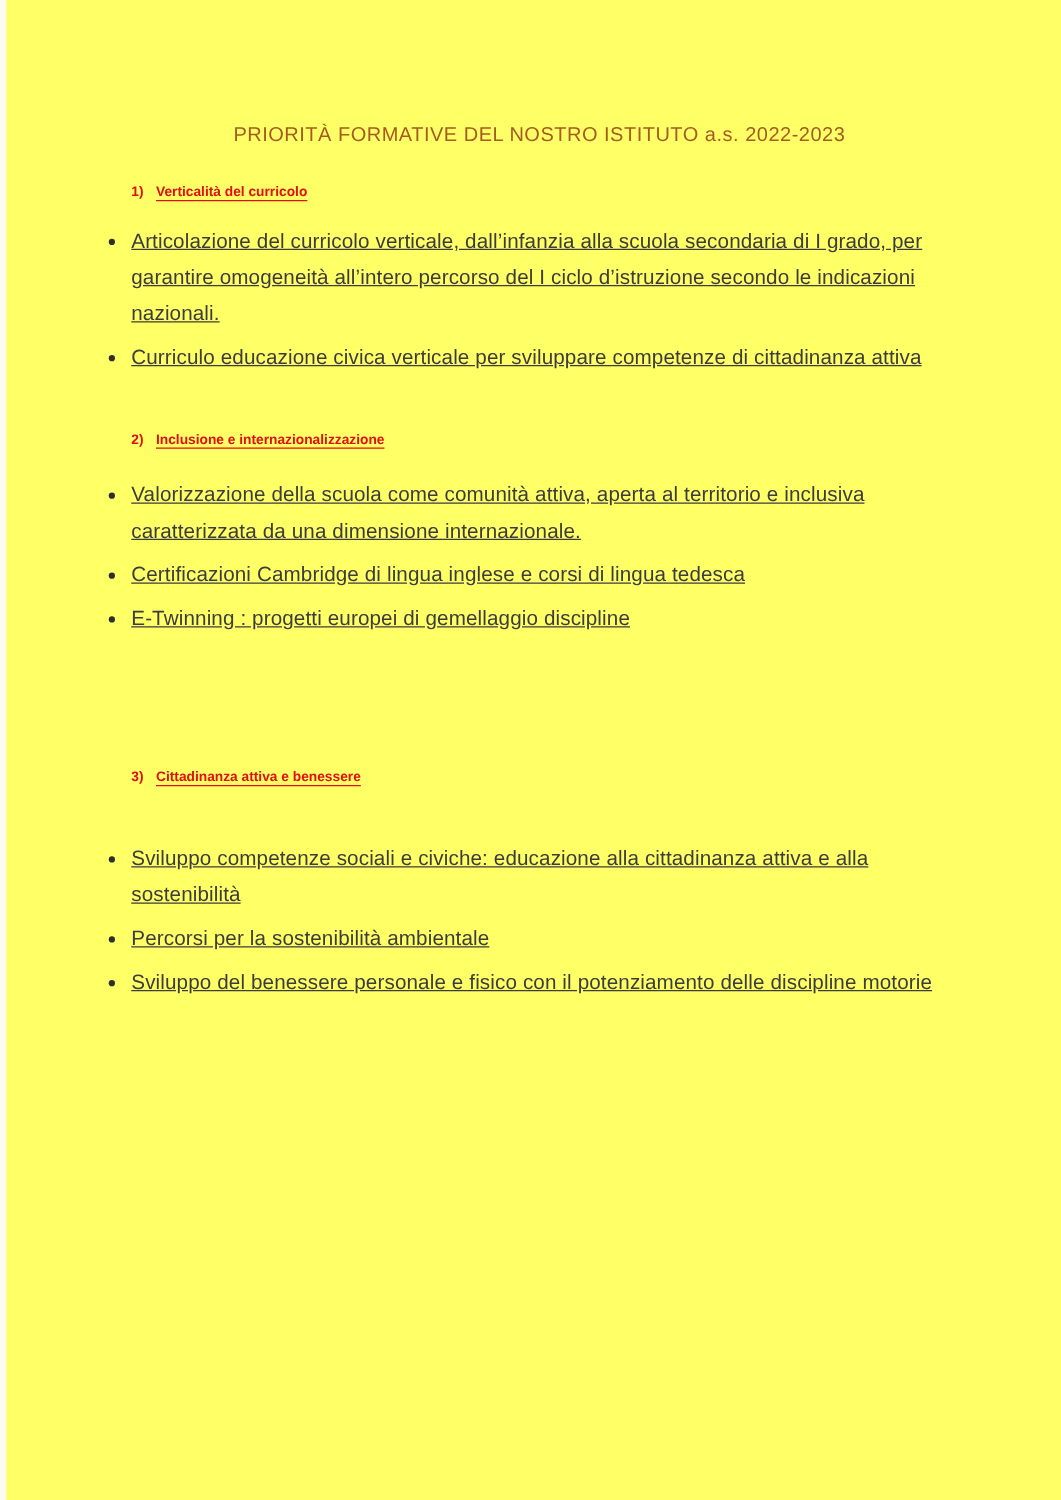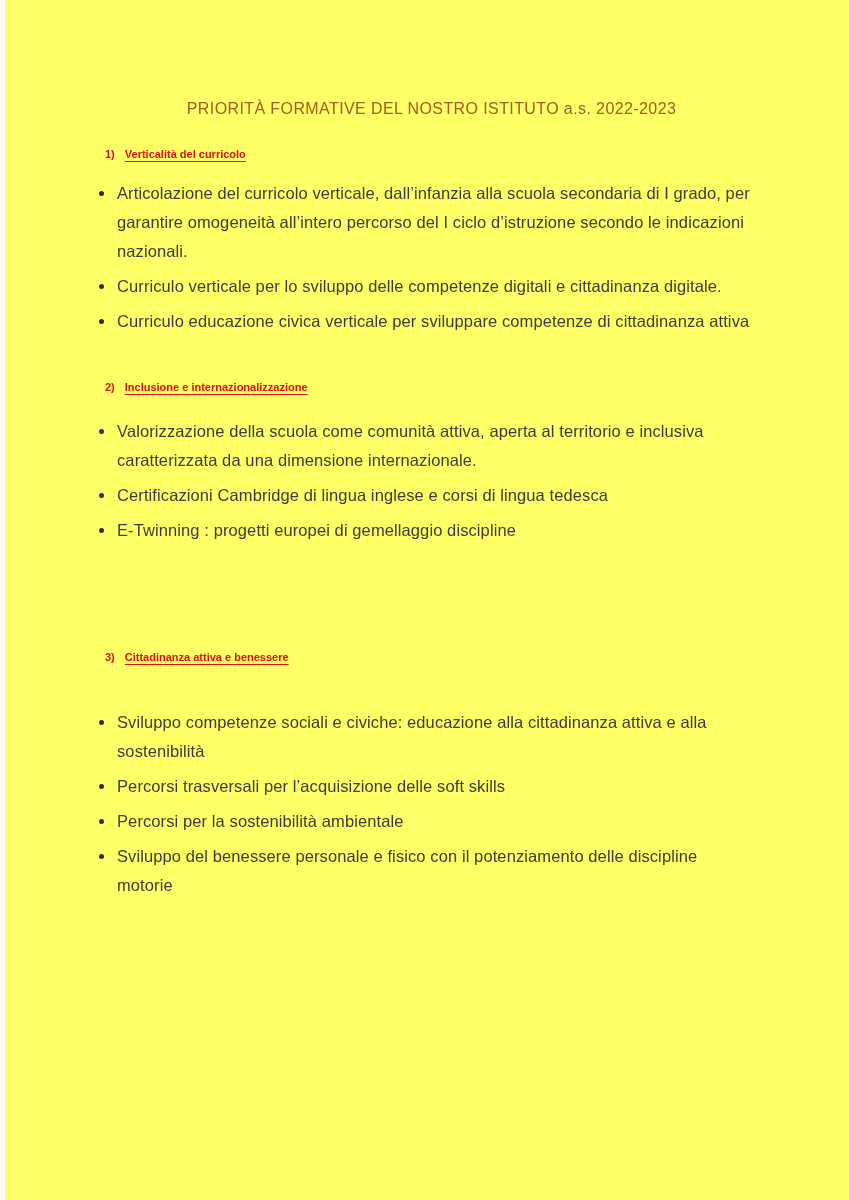--- a/index.html
+++ b/index.html
@@ -53,22 +53,23 @@
   .section-heading .heading-text {
     text-decoration: underline;
     text-underline-offset: 3px;
   }
   .sec1 .section-heading { margin-top: 25px; }
   .sec2 .section-heading { margin-top: 40px; }
   .sec3 .section-heading { margin-top: 101px; }
 
   ul.bullets {
     list-style: none;
-    margin: 12px;
+    margin: 0;
     padding: 0 0 0 105px;
+    text-decoration: underline;
   }
   .sec1 ul.bullets { margin-top: 13px; }
   .sec2 ul.bullets { margin-top: 18px; }
   .sec3 ul.bullets { margin-top: 39px; }
 
   ul.bullets li {
     position: relative;
     font-size: 16.5px;
     line-height: 29px;
     letter-spacing: 0.1px;
@@ -99,21 +100,20 @@
   <div class="content">
 
     <div class="doc-title">PRIORITÀ FORMATIVE DEL NOSTRO ISTITUTO a.s. 2022-2023</div>
 
     <div class="section sec1">
       <div class="section-heading">
         <span class="num">1)</span><span class="heading-text">Verticalità del curricolo</span>
       </div>
       <ul class="bullets">
         <li>Articolazione del curricolo verticale, dall’infanzia alla scuola secondaria di I grado, per garantire omogeneità all’intero percorso del I ciclo d’istruzione secondo le indicazioni nazionali.</li>
-        <li>Curriculo verticale per lo sviluppo delle competenze digitali e cittadinanza digitale.</li>
         <li>Curriculo educazione civica verticale per sviluppare competenze di cittadinanza attiva</li>
       </ul>
     </div>
 
     <div class="section sec2">
       <div class="section-heading">
         <span class="num">2)</span><span class="heading-text">Inclusione e internazionalizzazione</span>
       </div>
       <ul class="bullets">
         <li>Valorizzazione della scuola come comunità attiva, aperta al territorio e inclusiva caratterizzata da una dimensione internazionale.</li>
@@ -121,20 +121,19 @@
         <li>E-Twinning : progetti europei di gemellaggio discipline</li>
       </ul>
     </div>
 
     <div class="section sec3">
       <div class="section-heading">
         <span class="num">3)</span><span class="heading-text">Cittadinanza attiva e benessere</span>
       </div>
       <ul class="bullets">
         <li>Sviluppo competenze sociali e civiche: educazione alla cittadinanza attiva e alla sostenibilità</li>
-        <li>Percorsi trasversali per l’acquisizione delle soft skills</li>
         <li>Percorsi per la sostenibilità ambientale</li>
         <li>Sviluppo del benessere personale e fisico con il potenziamento delle discipline motorie</li>
       </ul>
     </div>
 
   </div>
 </div>
 
 </body></html>

